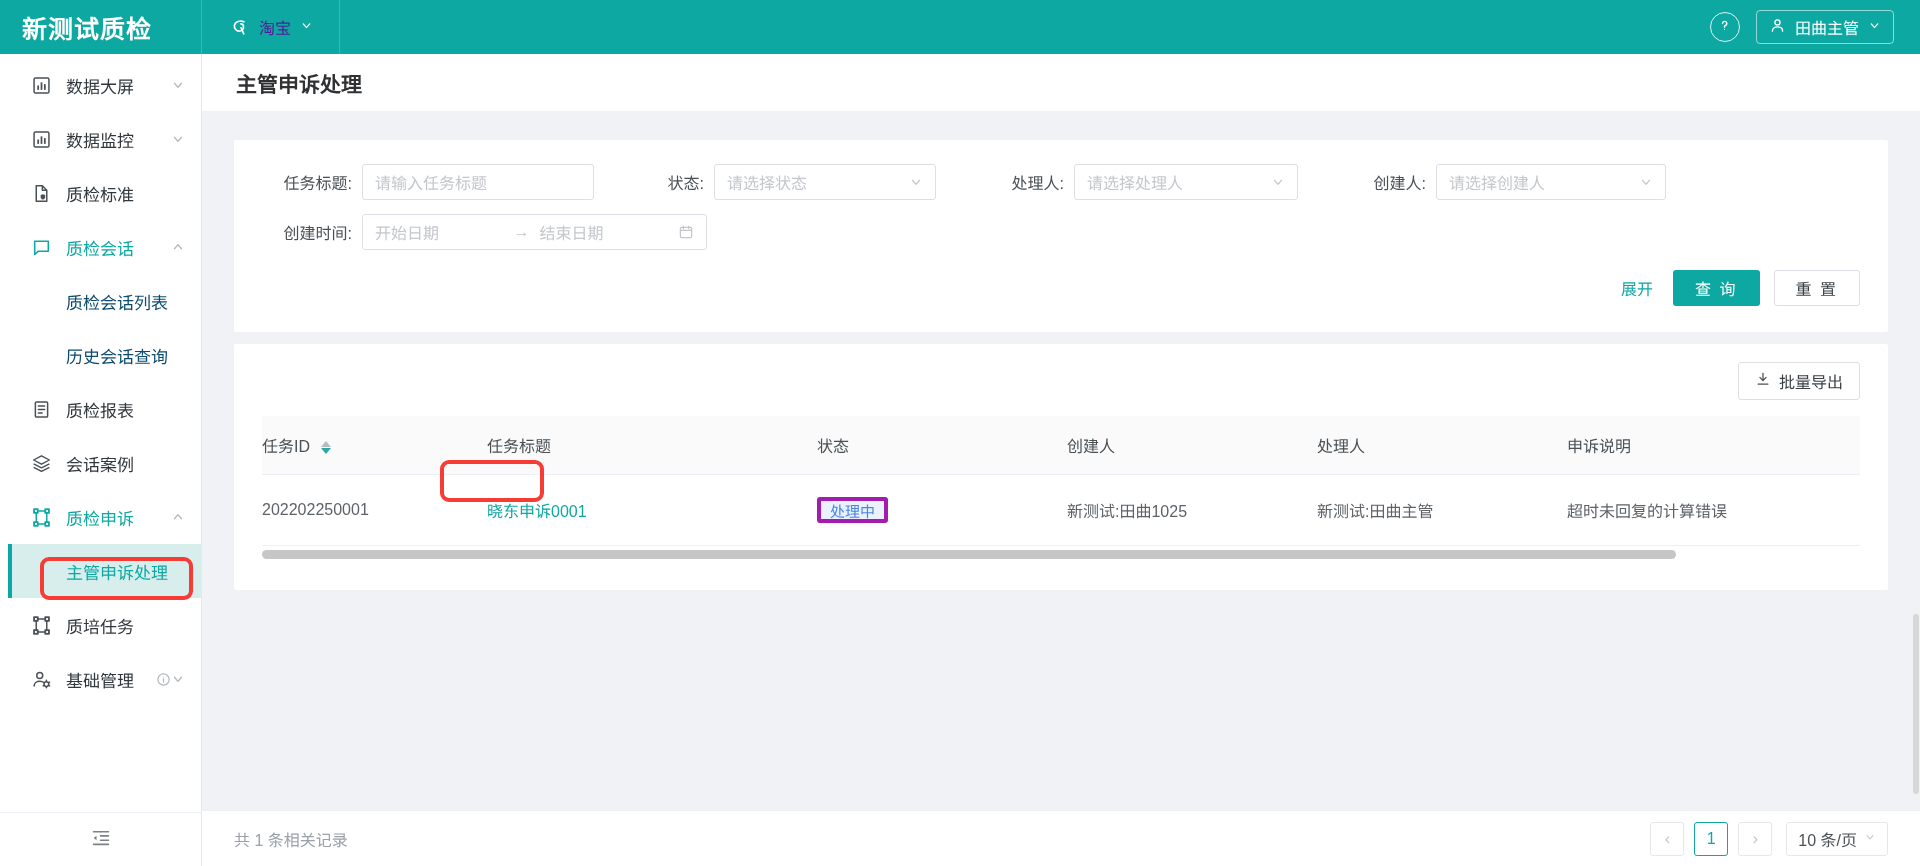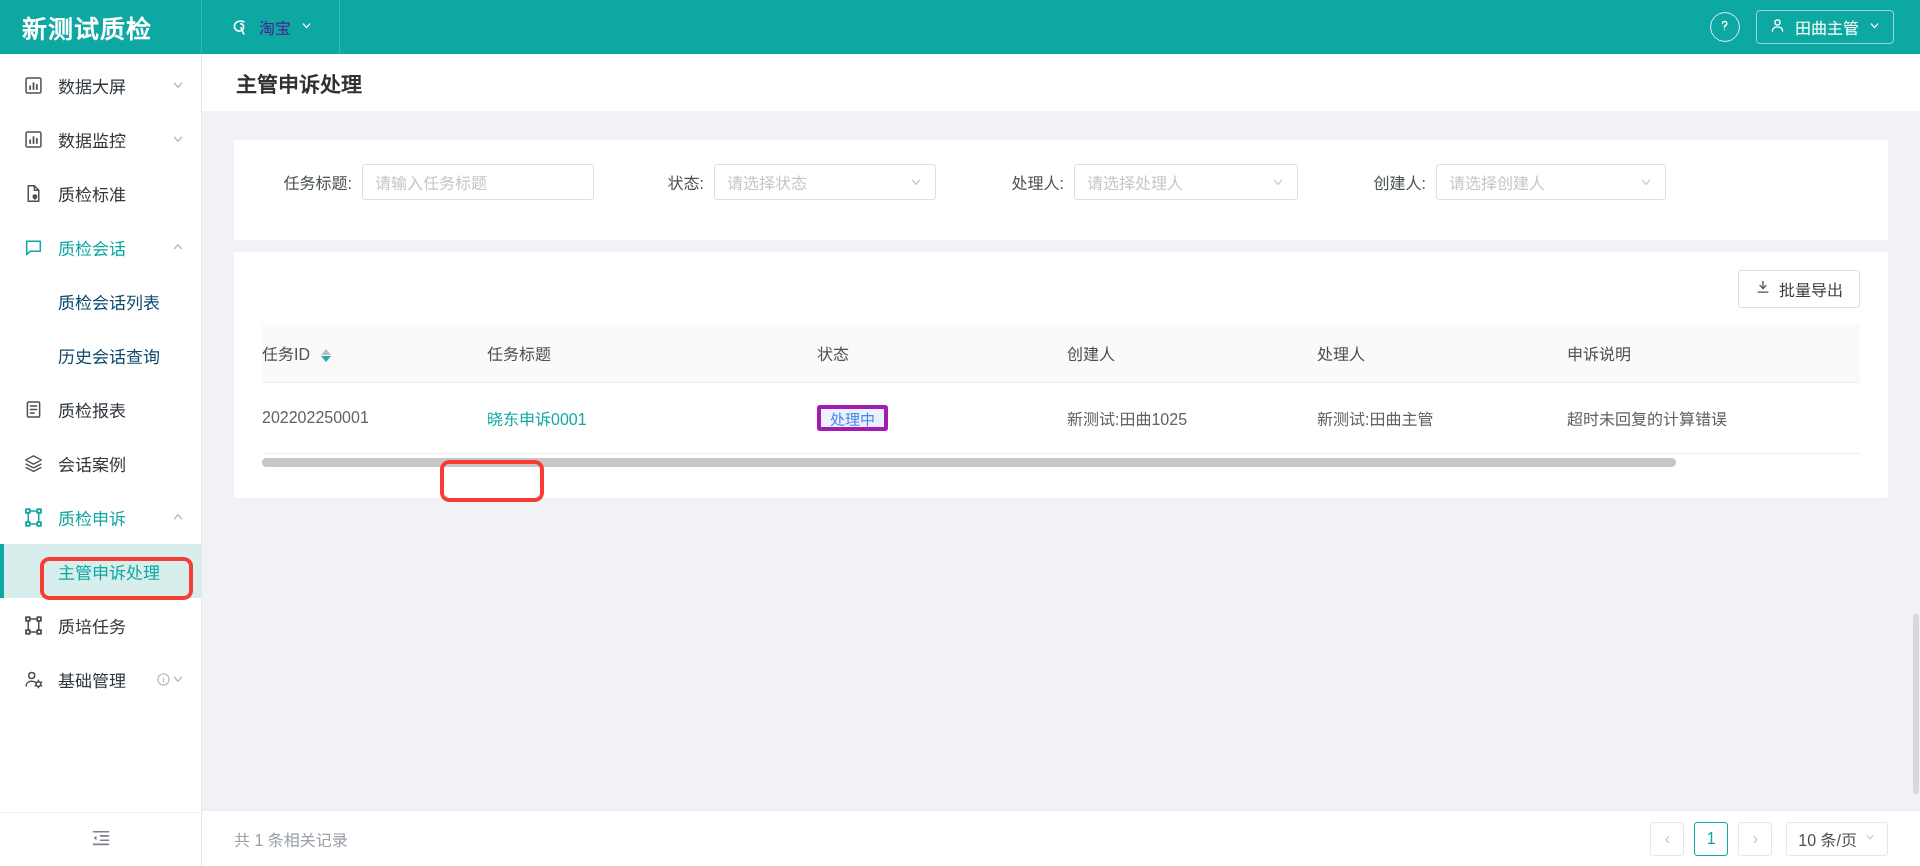--- a/index.html
+++ b/index.html
@@ -55,21 +55,21 @@
   }
 
   
   .sidebar {
     position: absolute; top: 54px; left: 0;
     width: 202px; height: 812px;
     background: #ffffff;
     border-right: 1px solid #e8e8e8;
     overflow: hidden;
   }
-  .menu { padding-top: 4px; }
+  .menu { padding-top: 4px; padding-left: 8px; }
   .menu-item {
     height: 54px; display: flex; align-items: center;
     padding-left: 22px; padding-right: 16px;
     font-size: 17px; color: #30373d; cursor: pointer;
     position: relative;
   }
   .menu-item .mi-icon {
     width: 22px; height: 22px; margin-right: 14px;
     display: inline-flex; align-items: center; justify-content: center;
     flex: 0 0 22px;
@@ -522,21 +522,42 @@
             <span>请选择创建人</span>
             <span class="caret">
               <svg width="14" height="14" viewBox="0 0 24 24" fill="none" stroke="#c4c7cc" stroke-width="2.1" stroke-linecap="round" stroke-linejoin="round">
                   <polyline points="6 9 12 16 18 9"></polyline>
                 </svg>
             </span>
           </div>
         </div>
       </div>
 
-
+      <div class="form-row" style="margin-bottom:0;">
+        <div class="fld">
+          <span class="fld-label" style="width:100px;">创建时间:</span>
+          <div class="daterange">
+            <span class="seg">开始日期</span>
+            <span class="arrow">→</span>
+            <span class="seg">结束日期</span>
+            <span class="cal">
+              <svg width="16" height="16" viewBox="0 0 24 24" fill="none" stroke="#c4c7cc" stroke-width="1.9" stroke-linecap="round">
+                  <rect x="3.6" y="5.2" width="16.8" height="15.2" rx="1.6"></rect>
+                  <path d="M3.6 9.6h16.8M8 3.4v3.6M16 3.4v3.6"></path>
+                </svg>
+            </span>
+          </div>
+        </div>
+      </div>
+
+      <div class="btn-row">
+        <span class="link-btn">展开</span>
+        <span class="btn btn-primary">查 询</span>
+        <span class="btn btn-default">重 置</span>
+      </div>
     </div>
 
     <div class="card2">
 
       <div class="toolbar-row">
         <span class="btn-export">
           <span>
             <svg width="16" height="16" viewBox="0 0 24 24" fill="none" stroke="#4b5155" stroke-width="1.9" stroke-linecap="round" stroke-linejoin="round">
                 <path d="M12 3.6v10.2"></path>
                 <polyline points="7.4 9.6 12 14.2 16.6 9.6"></polyline>

